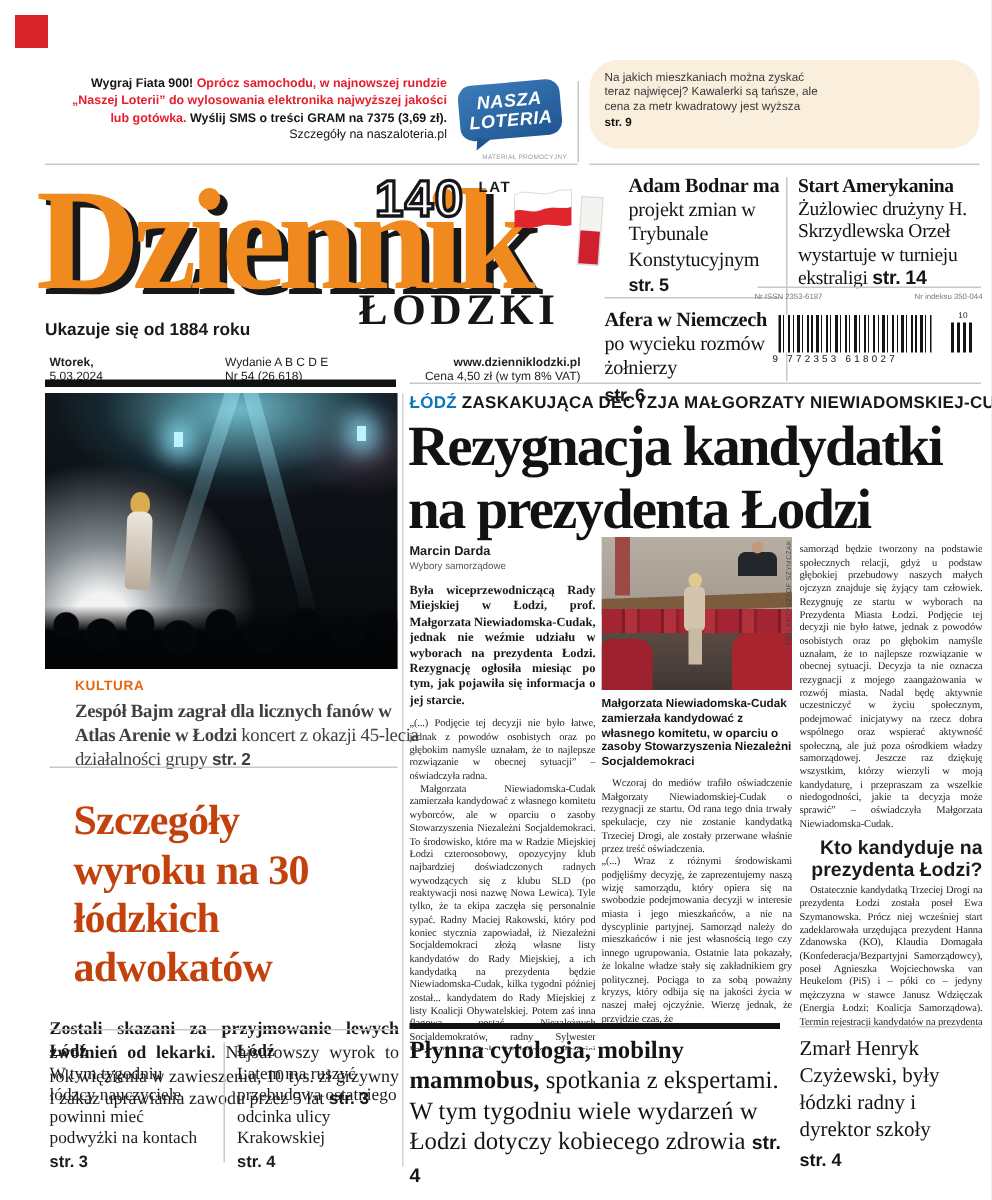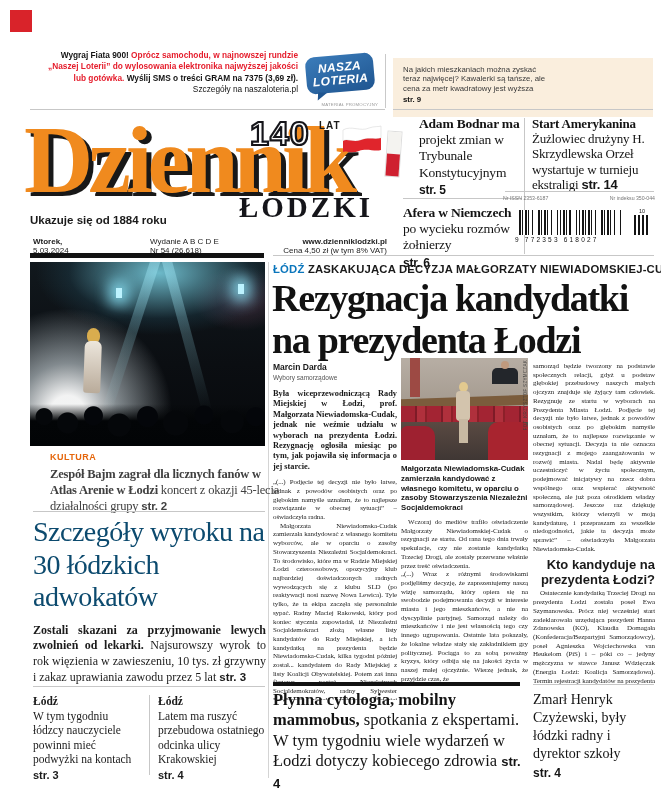--- a/index.html
+++ b/index.html
@@ -17,22 +17,22 @@
   #promo .plain{font-weight:400;}
   #loteria{left:306px;top:55px;width:72px;}
   .lot-bubble{position:relative;width:68px;height:37px;border-radius:9px;transform:rotate(-5deg);
       background:linear-gradient(160deg,#3b7cba,#1f5590);display:flex;flex-direction:column;
       align-items:center;justify-content:center;}
   .lot-bubble span{color:#fff;font-weight:700;font-style:italic;font-size:12px;line-height:12.5px;letter-spacing:.4px;}
   .lot-tail{position:absolute;left:10px;bottom:-7px;width:0;height:0;border-left:9px solid #1f5590;
       border-bottom:8px solid transparent;transform:rotate(8deg);}
   .lot-note{margin-top:10px;font-size:4.3px;color:#999;text-align:right;letter-spacing:.2px;}
   #vrule-banner{left:385px;top:54px;width:1px;height:54px;background:#c9c9c9;}
-  #biznes{left:393px;top:58px;width:260px;height:59px;background:#faeedd;box-sizing:border-box;
-      padding:7px 10px 0 10px;display:flex;}
+  #biznes{left:393px;top:40px;width:260px;height:59px;background:#faeedd;box-sizing:border-box;
+      padding:7px 10px 0 10px;display:flex;border-radius:19px;}
   .bz-text{width:150px;font-size:7.8px;line-height:9.3px;color:#3a3a3a;}
   .bz-page{font-weight:700;color:#111;margin-top:2px;font-size:7.8px;}
   .bz-brand{flex:1;text-align:center;font-family:"Liberation Serif",serif;font-size:27px;letter-spacing:1px;
       color:#14131c;padding-top:9px;}
   #hline-left{left:30px;top:109px;width:355px;height:1px;}
   #hline-right{left:393px;top:109px;width:260px;height:1px;}
 
   
   #mast-title{left:24px;top:112px;font-family:"Liberation Serif",serif;font-weight:700;font-size:96px;
       line-height:1;color:#f08a1e;letter-spacing:-5px;text-shadow:5px 4px 0 #181818;z-index:2;}
@@ -105,22 +105,22 @@
       radial-gradient(circle at 96% 30%, #04060a 9px, transparent 10px),
       linear-gradient(180deg, rgba(4,6,9,0) 0%, #030507 40%, #020406 100%);}
 
   
   #kultura{left:50px;top:452px;width:232px;}
   .kult-kicker{font-weight:700;font-size:9px;color:#e5660c;letter-spacing:.5px;margin-bottom:4px;}
   .kult-text{font-family:"Liberation Serif",serif;font-size:12.5px;line-height:16.2px;letter-spacing:-.2px;color:#404040;}
   .kult-text .pageref{font-size:11.5px;}
   #rule-l1{left:33px;top:511px;width:232px;height:1px;}
   #verdict{left:33px;top:516px;width:233px;}
-  #verdict h2{margin:0;font-family:"Liberation Serif",serif;font-weight:400;font-size:28px;line-height:32.5px;
-      letter-spacing:-.5px;color:#0c4a6e;}
+  #verdict h2{margin:16px;font-family:"Liberation Serif",serif;font-weight:700;font-size:28px;line-height:32.5px;
+      letter-spacing:-.5px;color:#c2410c;}
   #verdict .lead{margin-top:9px;font-family:"Liberation Serif",serif;font-size:12px;line-height:15.8px;
       text-align:justify;color:#1b1b1b;}
   #verdict .lead .pageref{font-size:11.5px;}
   #rule-l2{left:33px;top:686px;width:232px;height:1px;}
   .brief{font-family:"Liberation Serif",serif;font-size:11.5px;line-height:14.5px;color:#1b1b1b;}
   .brief .brief-label{font-weight:700;}
   .brief .brief-page{margin-top:1px;font-size:11px;}
   #brief-1{left:33px;top:694px;width:108px;}
   #brief-2{left:158px;top:694px;width:107px;}
   #vrule-briefs{left:149px;top:695px;width:1px;height:80px;}

